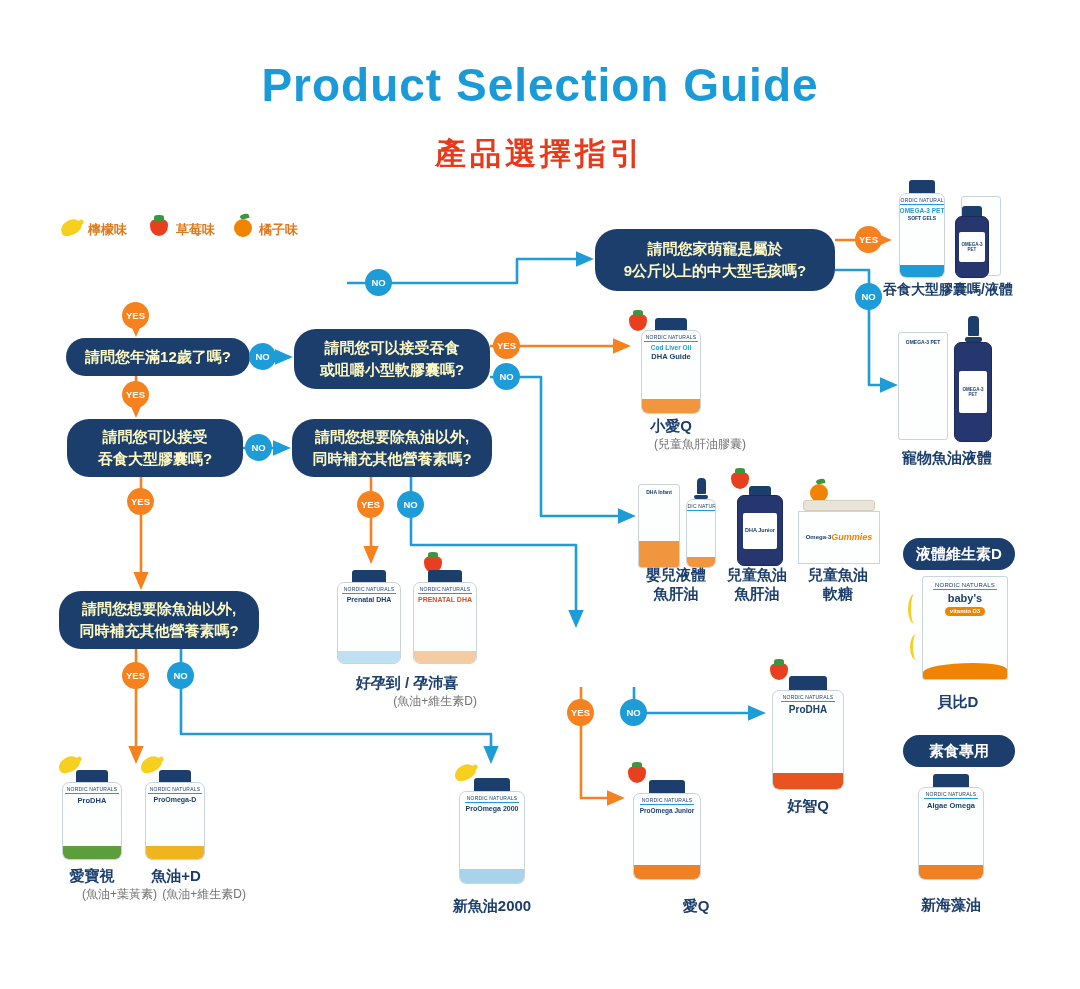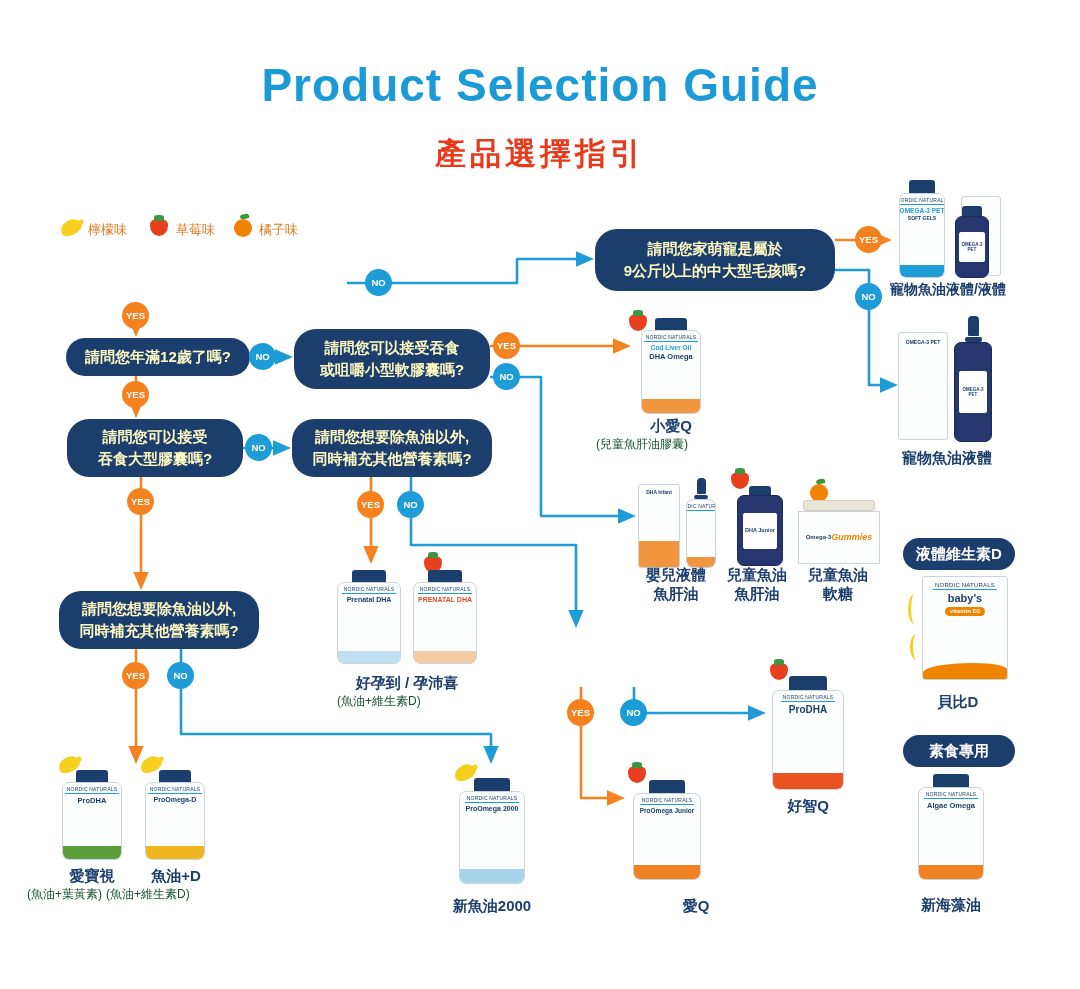--- a/index.html
+++ b/index.html
@@ -8,22 +8,22 @@
   svg.wires{position:absolute;left:0;top:0}
   .title{position:absolute;left:0;top:58px;width:100%;text-align:center;font-size:46px;font-weight:bold;color:#1A9AD7;letter-spacing:1px}
   .subtitle{position:absolute;left:0;top:133px;width:100%;text-align:center;font-size:31px;font-weight:bold;color:#E8391B;letter-spacing:4px}
   .qbox{position:absolute;background:#1B3E6C;color:#fef9c3;border-radius:20px;display:flex;flex-direction:column;justify-content:center;align-items:center;text-align:center;font-size:15px;font-weight:bold;line-height:1.45;box-sizing:border-box}
   .ans{position:absolute;width:27px;height:27px;border-radius:50%;display:flex;align-items:center;justify-content:center;color:#fff;font-size:9.5px;font-weight:bold}
   .yes{background:#F5821F}
   .no{background:#1E9CD7}
   .hdr{position:absolute;background:#1B3E6C;color:#fff;border-radius:17px;display:flex;align-items:center;justify-content:center;font-size:15px;font-weight:bold}
   .plabel{position:absolute;text-align:center;font-size:15px;font-weight:bold;color:#1B3E6C}
   .plabel.sm{font-size:14px}
-  .psub{position:absolute;text-align:left;font-size:12px;color:#14532d}
-  .legtxt{position:absolute;font-size:13px;font-weight:normal;color:#DE7A1E}
+  .psub{position:absolute;text-align:right;font-size:12px;color:#737373}
+  .legtxt{position:absolute;font-size:13px;font-weight:bold;color:#DE7A1E}
   .ic{position:absolute}
   .lemon{width:22px;height:15px;background:#F7CF1E;border-radius:50%/60% 60% 40% 40%;transform:rotate(-28deg)}
   .lemon::after{content:"";position:absolute;right:-3px;top:5px;width:6px;height:5px;background:#F7CF1E;border-radius:50%}
   .straw{width:18px;height:17px;background:#E8401F;border-radius:48% 48% 62% 62%/40% 40% 75% 75%}
   .straw::before{content:"";position:absolute;left:4px;top:-4px;width:10px;height:6px;background:#3F9440;border-radius:40% 40% 10% 10%}
   .orangefruit{width:18px;height:18px;background:#F08300;border-radius:50%}
   .orangefruit::before{content:"";position:absolute;left:6px;top:-5px;width:9px;height:5px;background:#3F9440;border-radius:50% 50% 10% 60%;transform:rotate(-15deg)}
   .bottle{position:absolute;display:flex;flex-direction:column;align-items:center}
   .cap{background:#1B3E6C;border-radius:3px 3px 0 0;flex:none}
   .bodyw{width:100%;flex:1;background:#FDFEFE;border:1.5px solid #C9D4DB;border-radius:7px;display:flex;flex-direction:column;align-items:center;overflow:hidden;padding-top:3px;box-sizing:border-box}
@@ -140,21 +140,21 @@
     </div>
     <div class="bottle" style="left:62px;top:26px;width:34px;height:72px">
       <div class="cap" style="width:20px;height:10px"></div>
       <div class="bodyn">
         <div class="wpatch" style="width:26px;height:30px">
           <div class="pname" style="color:#1B3E6C;font-size:4.5px;white-space:normal">OMEGA-3 PET</div>
         </div>
       </div>
     </div>
   </div>
-  <div class="plabel sm" style="left:878px;top:281px;width:140px">寵物魚油液體/液體</div>
+  <div class="plabel sm" style="left:878px;top:281px;width:140px">吞食大型膠囊嗎/液體</div>
 
   <div class="abs" style="left:898px;top:316px;width:100px;height:130px">
     <div class="pkg" style="left:0;top:16px;width:50px;height:108px;padding-top:6px">
       <div class="pname" style="color:#1B3E6C;font-size:5px">OMEGA-3 PET</div>
     </div>
     <div class="bottle" style="left:56px;top:0;width:38px;height:126px">
       <div class="dropcap"></div>
       <div class="dropring"></div>
       <div class="bodyn">
         <div class="wpatch" style="width:28px;height:42px">
@@ -164,21 +164,21 @@
     </div>
   </div>
   <div class="plabel" style="left:887px;top:449px;width:120px">寵物魚油液體</div>
 
   <span class="ic straw" style="left:629px;top:314px"></span>
   <div class="bottle" style="left:641px;top:318px;width:60px;height:96px">
     <div class="cap" style="width:32px;height:12px"></div>
     <div class="bodyw">
       <div class="brandline">NORDIC NATURALS</div>
       <div class="pname" style="color:#1E9CD7;font-size:6.5px">Cod Liver Oil</div>
-      <div class="pname" style="color:#1B3E6C;font-size:7.5px">DHA Omega</div>
+      <div class="pname" style="color:#1B3E6C;font-size:7.5px">DHA Guide</div>
       <div class="band" style="height:14px;background:#F2953F"></div>
     </div>
   </div>
   <div class="plabel" style="left:611px;top:417px;width:120px">小愛Q</div>
   <div class="psub" style="left:596px;top:436px;width:150px">(兒童魚肝油膠囊)</div>
 
   <div class="abs" style="left:638px;top:478px;width:82px;height:92px">
     <div class="pkg" style="left:0;top:6px;width:42px;height:84px;padding-top:4px">
       <div class="pname" style="color:#1B3E6C;font-size:5px">DHA Infant</div>
       <div class="band" style="height:26px;background:#F2953F"></div>

